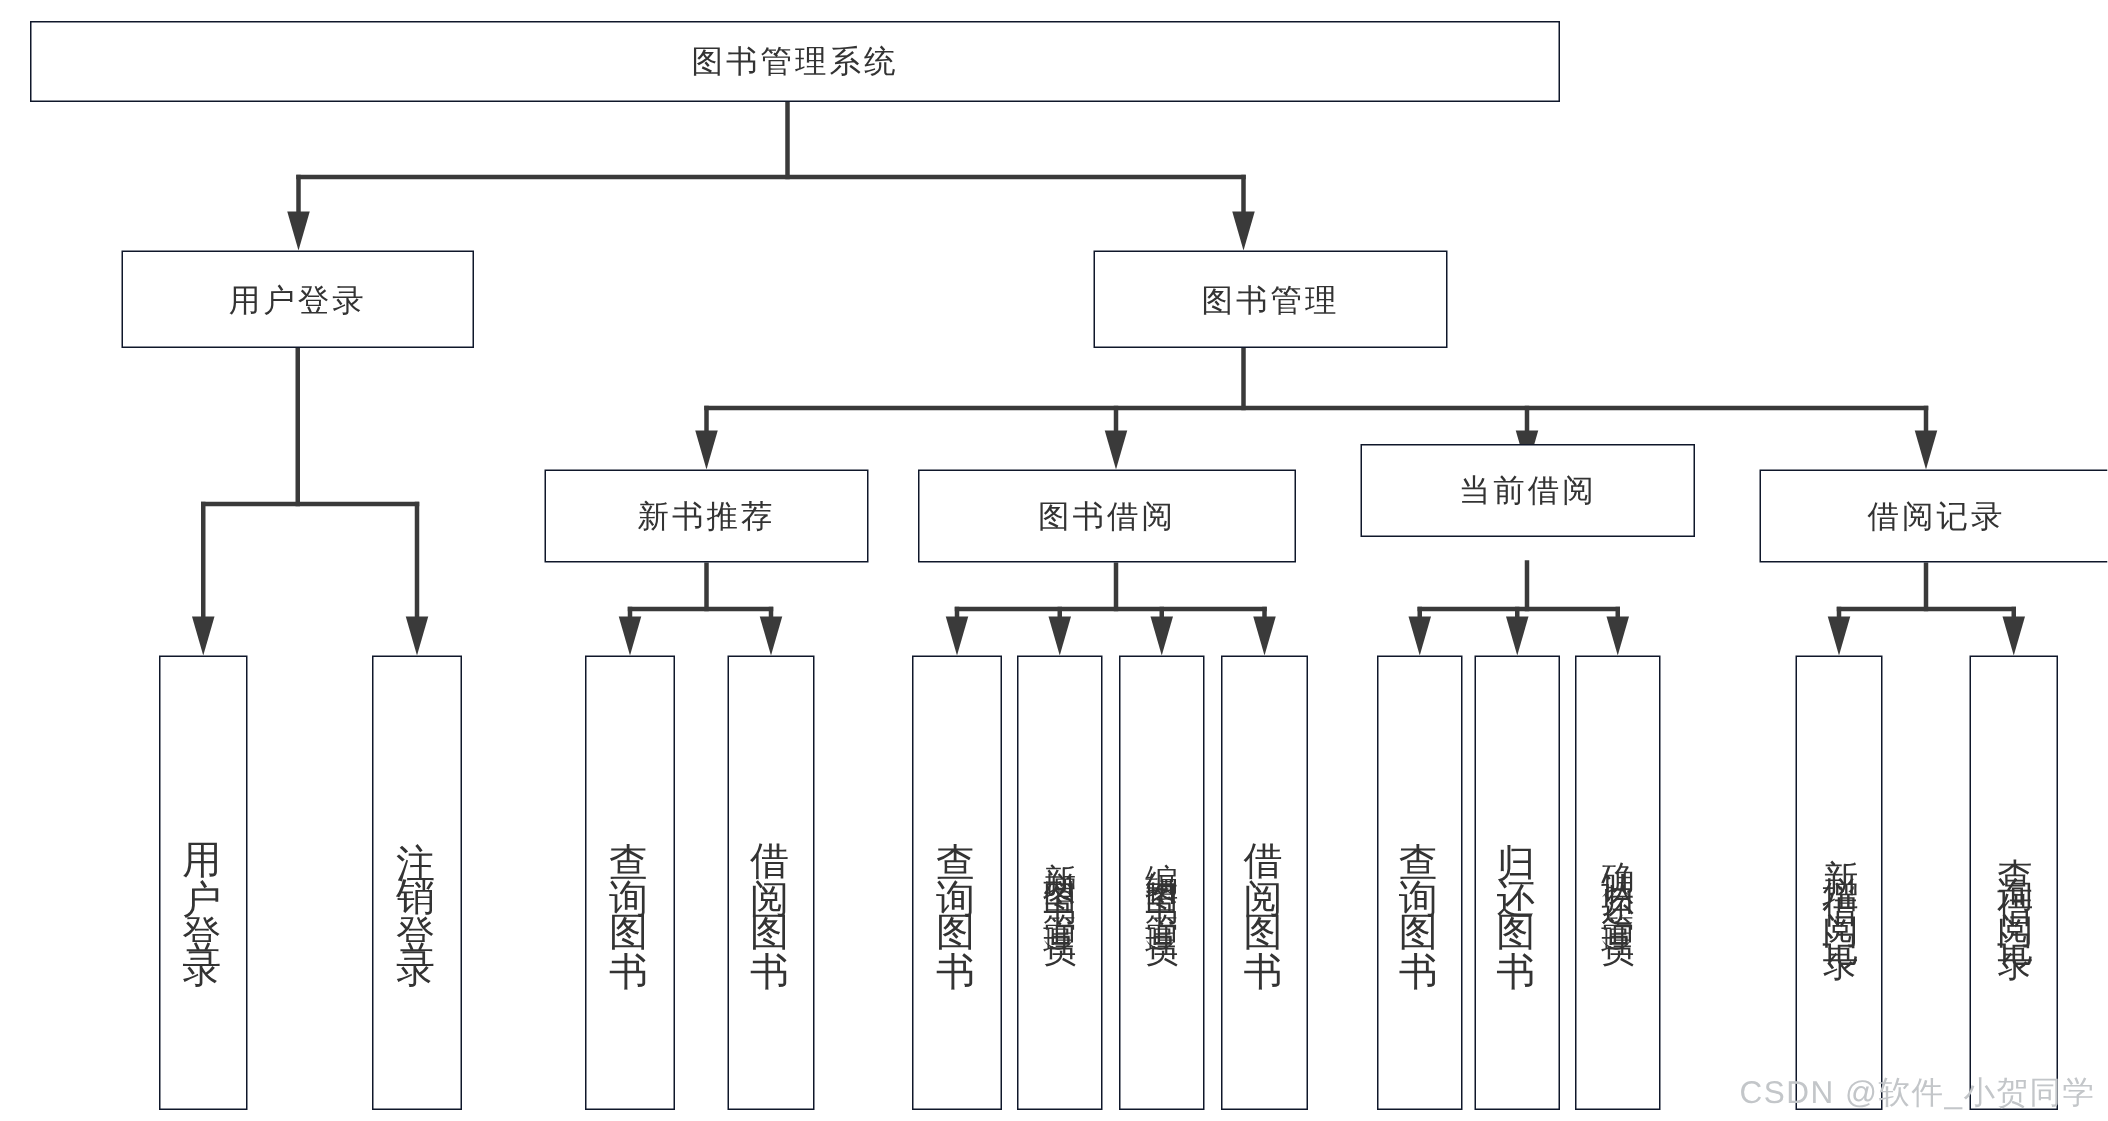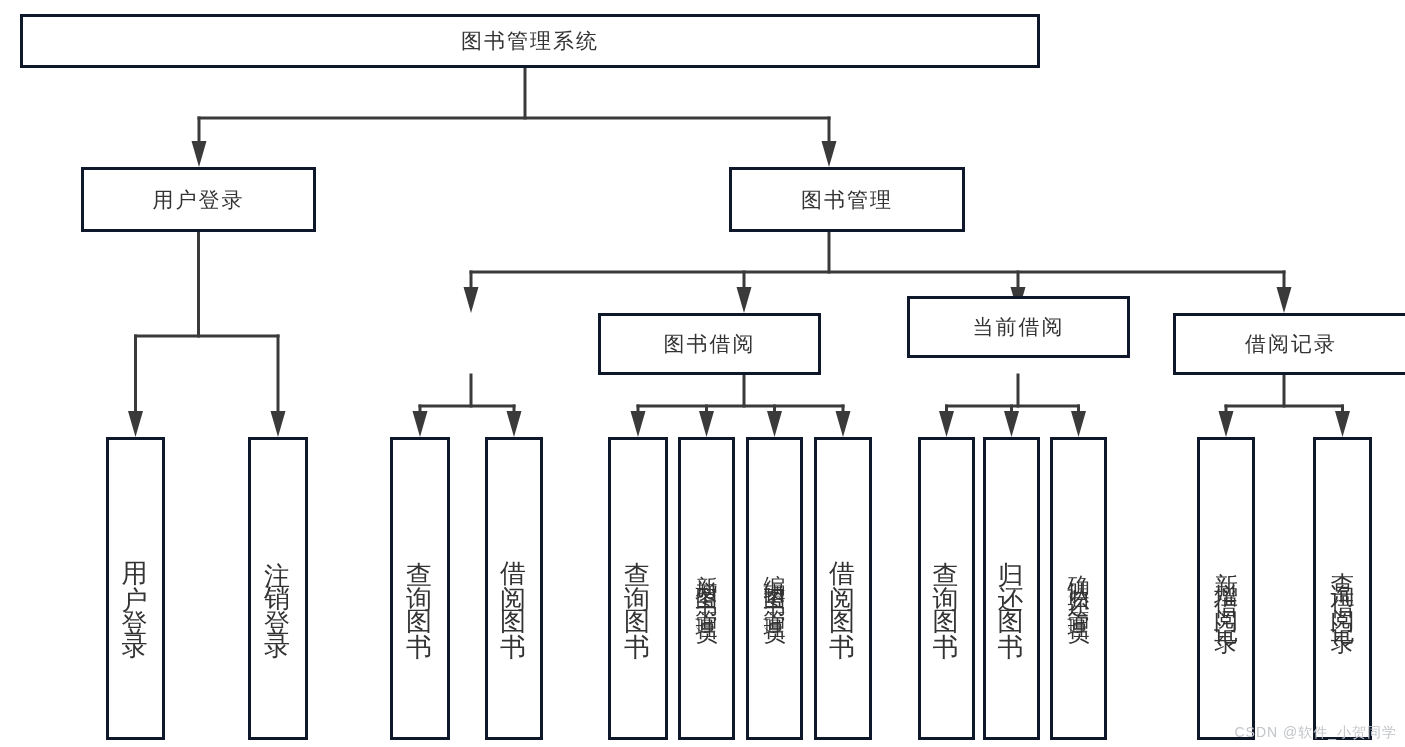--- a/index.html
+++ b/index.html
@@ -8,21 +8,21 @@
     width:1405px;height:747px;
     background:#ffffff;
     font-family:"Liberation Sans", sans-serif;
     overflow:hidden;
   }
   .connectors{position:absolute;left:0;top:0;z-index:0;}
   .box{
     position:absolute;
     box-sizing:border-box;
     background:#ffffff;
-    border:3px solid #0f172a;
+    border:1px solid #0f172a;
     display:flex;align-items:center;justify-content:center;
     color:#333333;
     z-index:1;
   }
   .box.h span{
     font-size:21px;
     letter-spacing:2px;
     white-space:nowrap;
   }
   .box.v span{
@@ -31,21 +31,21 @@
     white-space:nowrap;
   }
   .box.v.vshort span{font-size:26px;letter-spacing:24px;}
   .box.v.vmed  span{font-size:24px;letter-spacing:12px;}
   .box.v.vlong span{font-size:22px;letter-spacing:7px;}
   .watermark{
     position:absolute;
     right:8px;bottom:5px;
     z-index:3;
     color:#c3c6c9;
-    font-size:14px;
+    font-size:21px;
     letter-spacing:1px;
     white-space:nowrap;
     text-align:center;
   }
 </style>
 </head>
 <body>
 
 <div class="canvas">
 
@@ -126,21 +126,24 @@
     <span>图书管理系统</span>
   </div>
 
   <div class="box h" style="left:81px;top:167px;width:235px;height:65px">
     <span>用户登录</span>
   </div>
   <div class="box h" style="left:729px;top:167px;width:236px;height:65px">
     <span>图书管理</span>
   </div>
 
-  <div class="box h" style="left:598px;top:313px;width:223px;height:62px">
+  <div class="box h" style="left:363px;top:313px;width:216px;height:62px">
+    <span>新书推荐</span>
+  </div>
+  <div class="box h" style="left:612px;top:313px;width:252px;height:62px">
     <span>图书借阅</span>
   </div>
   <div class="box h" style="left:907px;top:296px;width:223px;height:62px">
     <span>当前借阅</span>
   </div>
   <div class="box h" style="left:1173px;top:313px;width:236px;height:62px">
     <span>借阅记录</span>
   </div>
 
   <div class="box v vshort" style="left:106px;top:437px;width:59px;height:303px">

